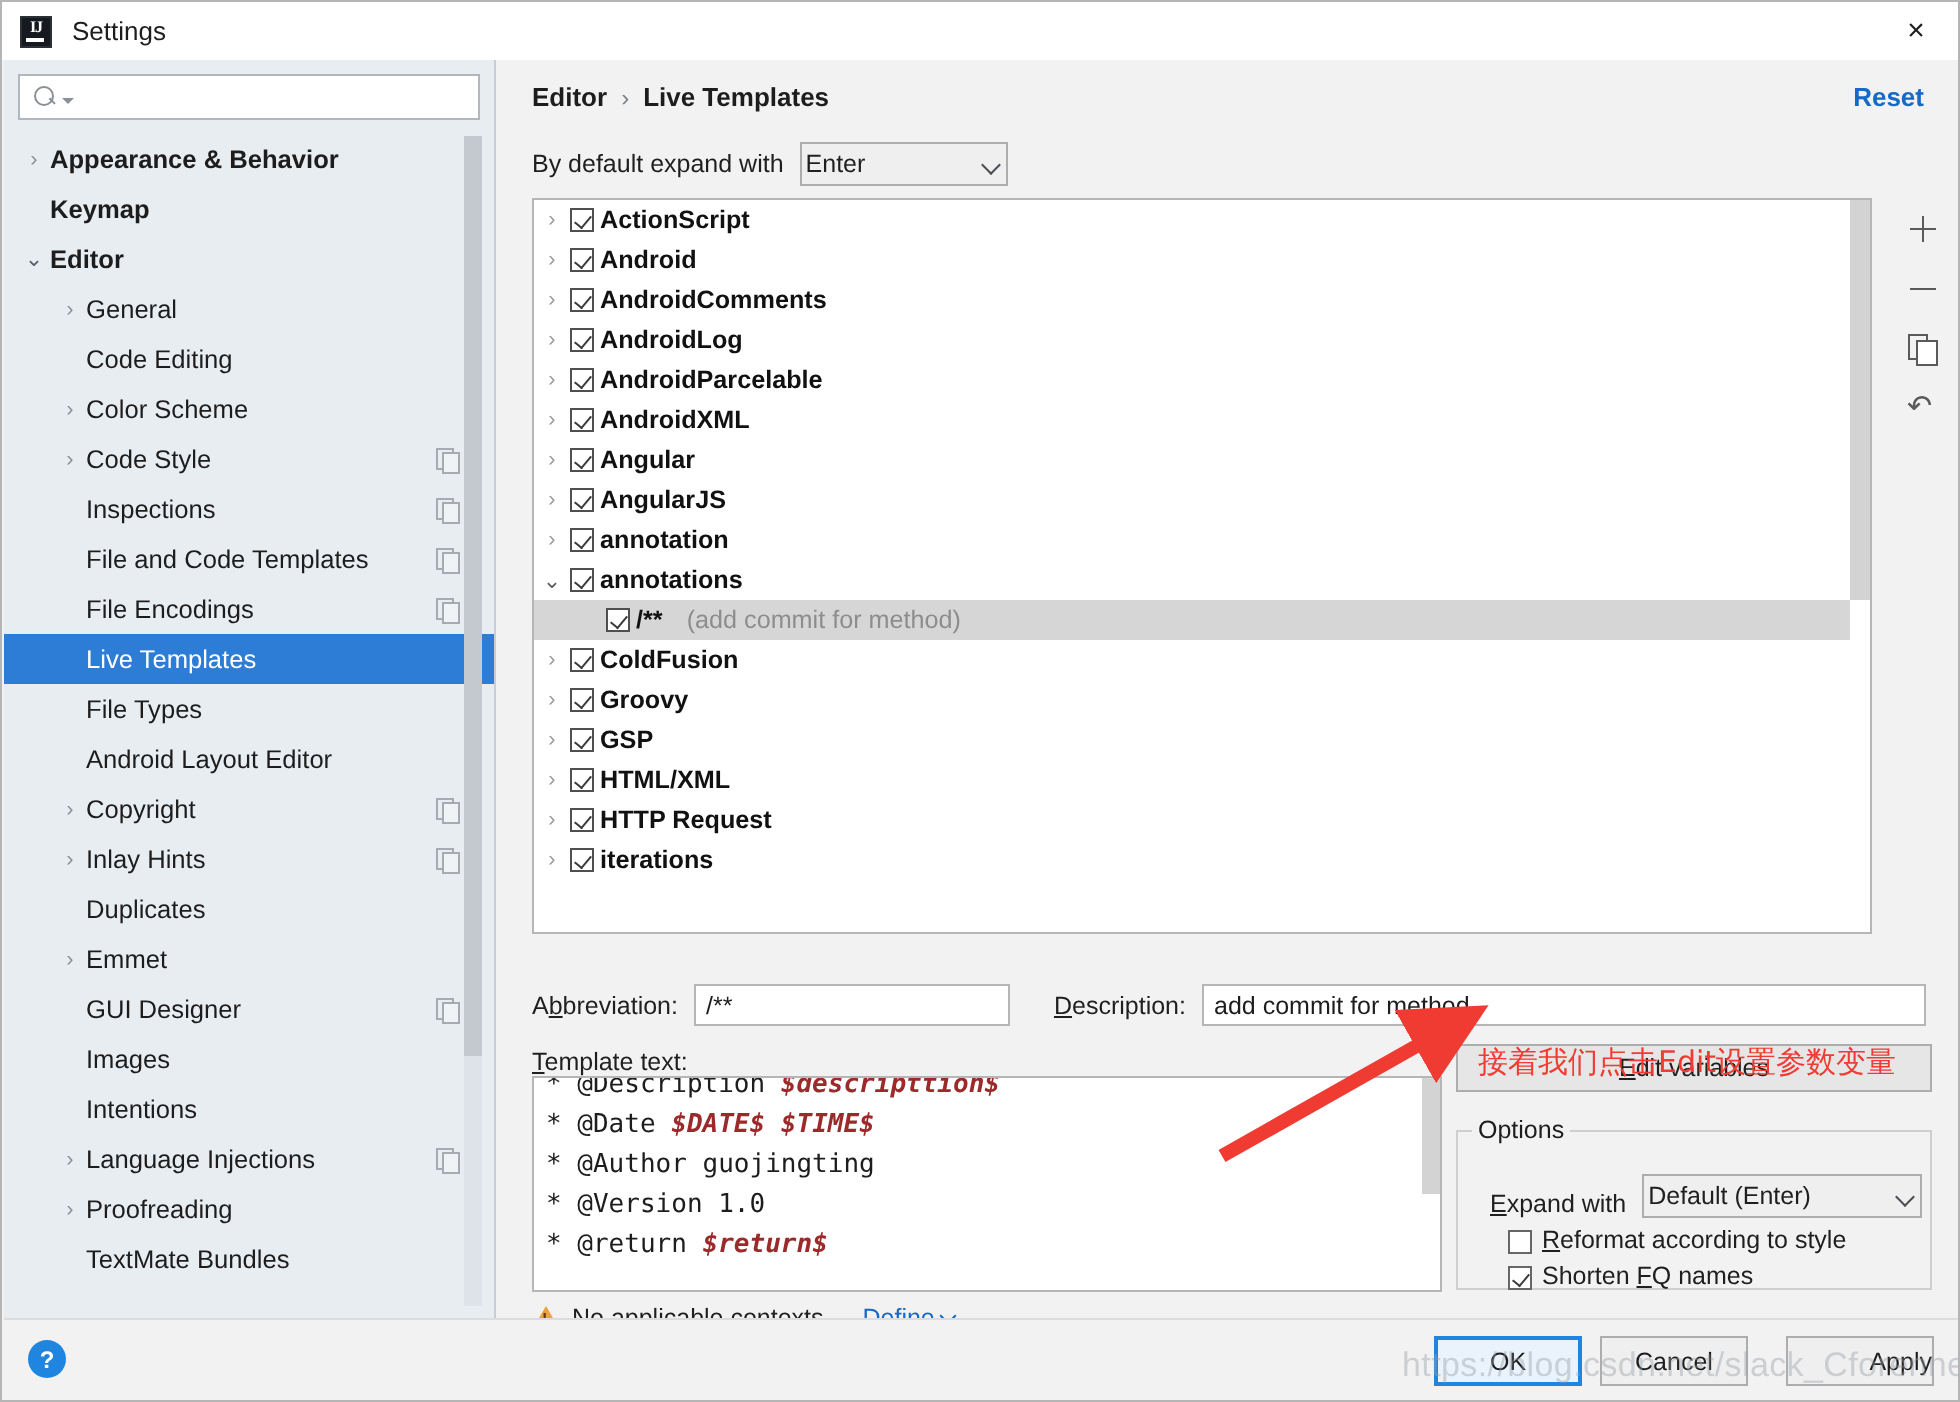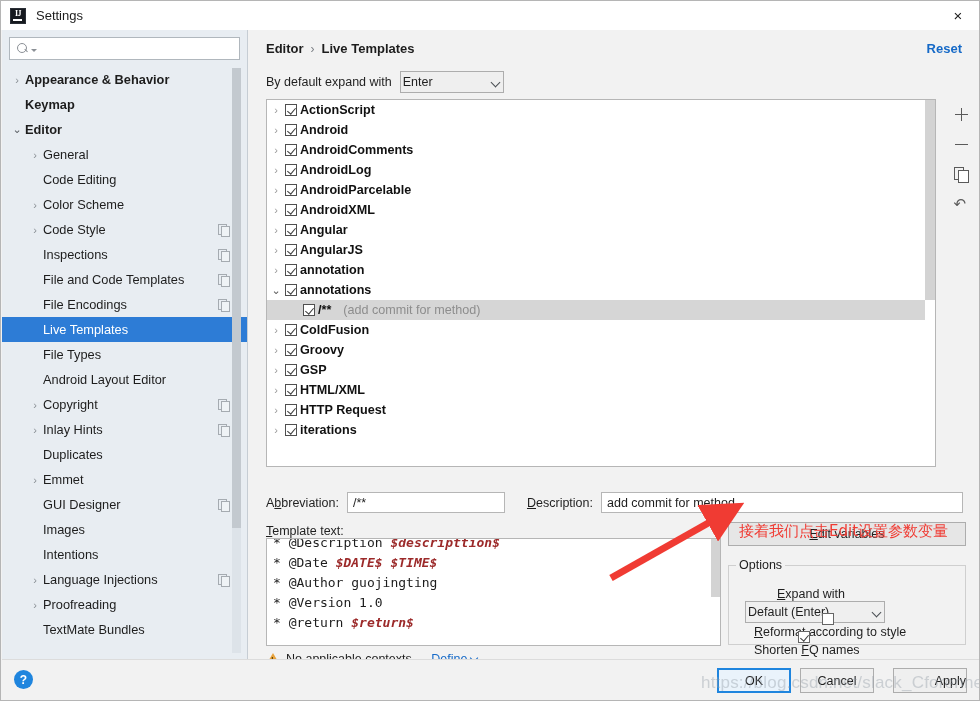--- a/index.html
+++ b/index.html
@@ -266,21 +266,21 @@
   }
   .editvars u { text-decoration: underline; }
   .optbox {
     position: absolute; left: 479px; top: 535px; width: 238px; height: 80px;
     border: 1px solid #cfcfcf;
   }
   .optlegend {
     position: absolute; left: 487px; top: 528px;
     background: #f2f2f2; padding: 0 3px; font-size: 12.5px; color: #1d1d1d;
   }
-  .optrow { position: absolute; display: flex; align-items: center; font-size: 12.5px; flex-direction: column; }
+  .optrow { position: absolute; display: flex; align-items: flex-end; font-size: 12.5px; }
   #expand-row { left: 496px; top: 557px; }
   #reformat-row { left: 505px; top: 583px; }
   #shorten-row { left: 505px; top: 601px; }
   .ck {
     width: 12px; height: 12px; border: 1px solid #666; background: #fff;
     margin-right: 5px; position: relative; flex: none;
   }
   .ck.on::after {
     content: ""; position: absolute; left: 2.5px; top: 1px;
     width: 4px; height: 7px;

